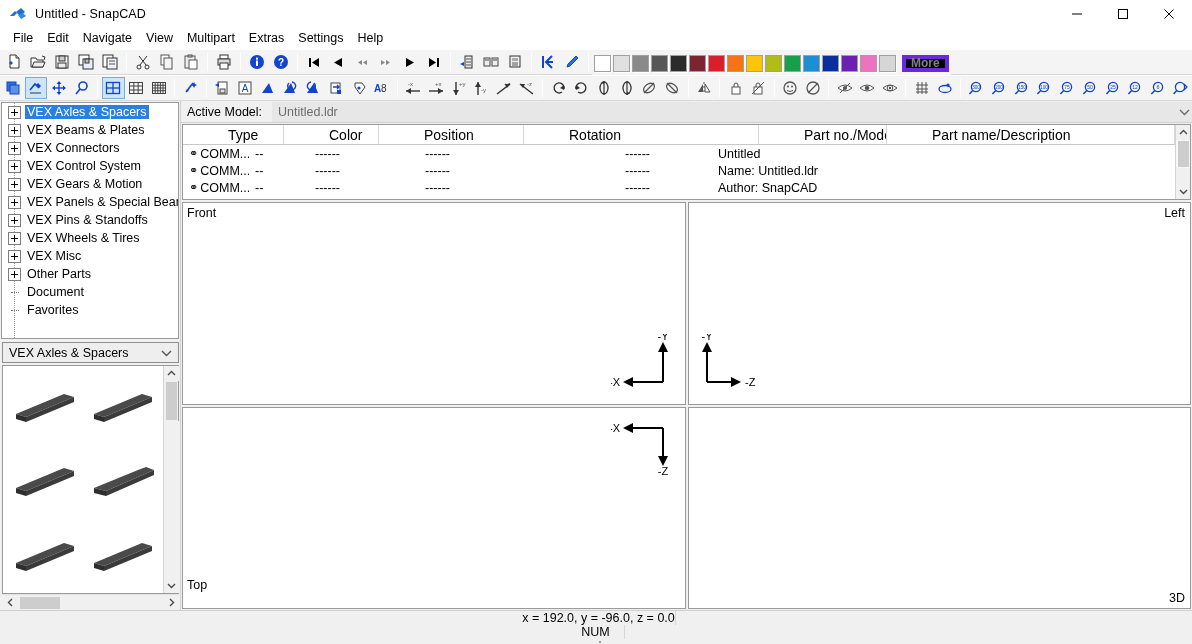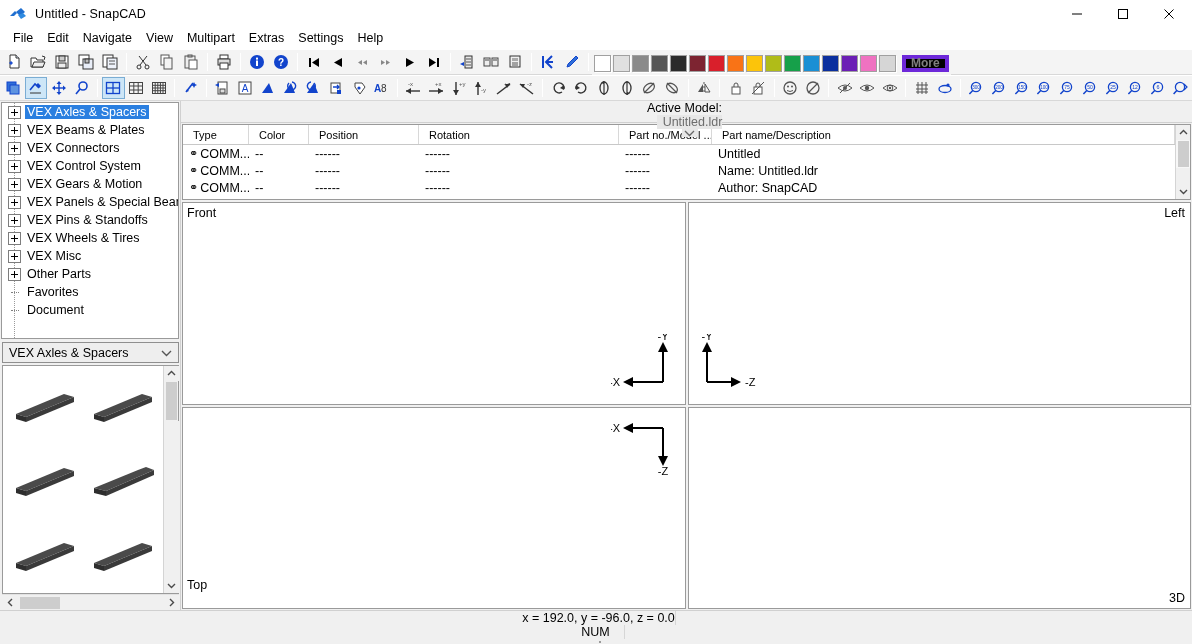--- a/index.html
+++ b/index.html
@@ -266,21 +266,20 @@
     display: flex; flex-direction: column;
     background: #f0f0f0;
   }
   .active-model-bar {
     height: 22px; min-height: 22px;
     background: #f0f0f0;
     display: flex; align-items: center;
     border-bottom: 1px solid #d0d0d0;
     padding-left: 6px;
     position: relative;
-    flex-direction: column;
   }
   .am-label { font-size: 12.5px; margin-right: 10px; }
   .am-field {
     flex: 1;
     height: 20px;
     background: #e7e7e7;
     color: #6d6d6d;
     display: flex; align-items: center;
     padding-left: 6px;
     font-size: 12.5px;
@@ -303,26 +302,27 @@
     overflow: hidden;
   }
   .table-main { flex: 1; min-width: 0; display: flex; flex-direction: column; }
   .thead {
     height: 20px; min-height: 20px;
     display: flex;
     background: #ffffff;
     border-bottom: 1px solid #c8c8c8;
   }
   .th {
-    font-size: 11px;
+    font-size: 14px;
     display: flex; align-items: center;
     padding-left: 10px;
     border-right: 1px solid #d8d8d8;
     white-space: nowrap;
     overflow: hidden;
+    margin-left: 35px;
   }
   .tbody { flex: 1; }
   .trow { height: 17px; display: flex; }
   .td {
     font-size: 12.5px;
     display: flex; align-items: center;
     padding-left: 6px;
     white-space: nowrap; overflow: hidden;
     color: #000;
   }
@@ -1003,25 +1003,25 @@
         <div class="tree-row">
           <span class="expander"></span>
           <span class="tlabel">VEX Misc</span>
         </div>
         <div class="tree-row">
           <span class="expander"></span>
           <span class="tlabel">Other Parts</span>
         </div>
         <div class="tree-row">
           <span class="leafdash"></span>
-          <span class="tlabel">Favorites</span>
+          <span class="tlabel">Document</span>
         </div>
         <div class="tree-row">
           <span class="leafdash"></span>
-          <span class="tlabel">Document</span>
+          <span class="tlabel">Favorites</span>
         </div>
       </div>
 
       <div class="parts-combo">
         <span>VEX Axles &amp; Spacers</span>
         <span class="caret">
           <svg width="11" height="8" viewBox="0 0 11 8">
               <path d="M1 2 L5.5 6.5 L10 2" fill="none" stroke="#555" stroke-width="1.4"></path>
             </svg>
         </span>

